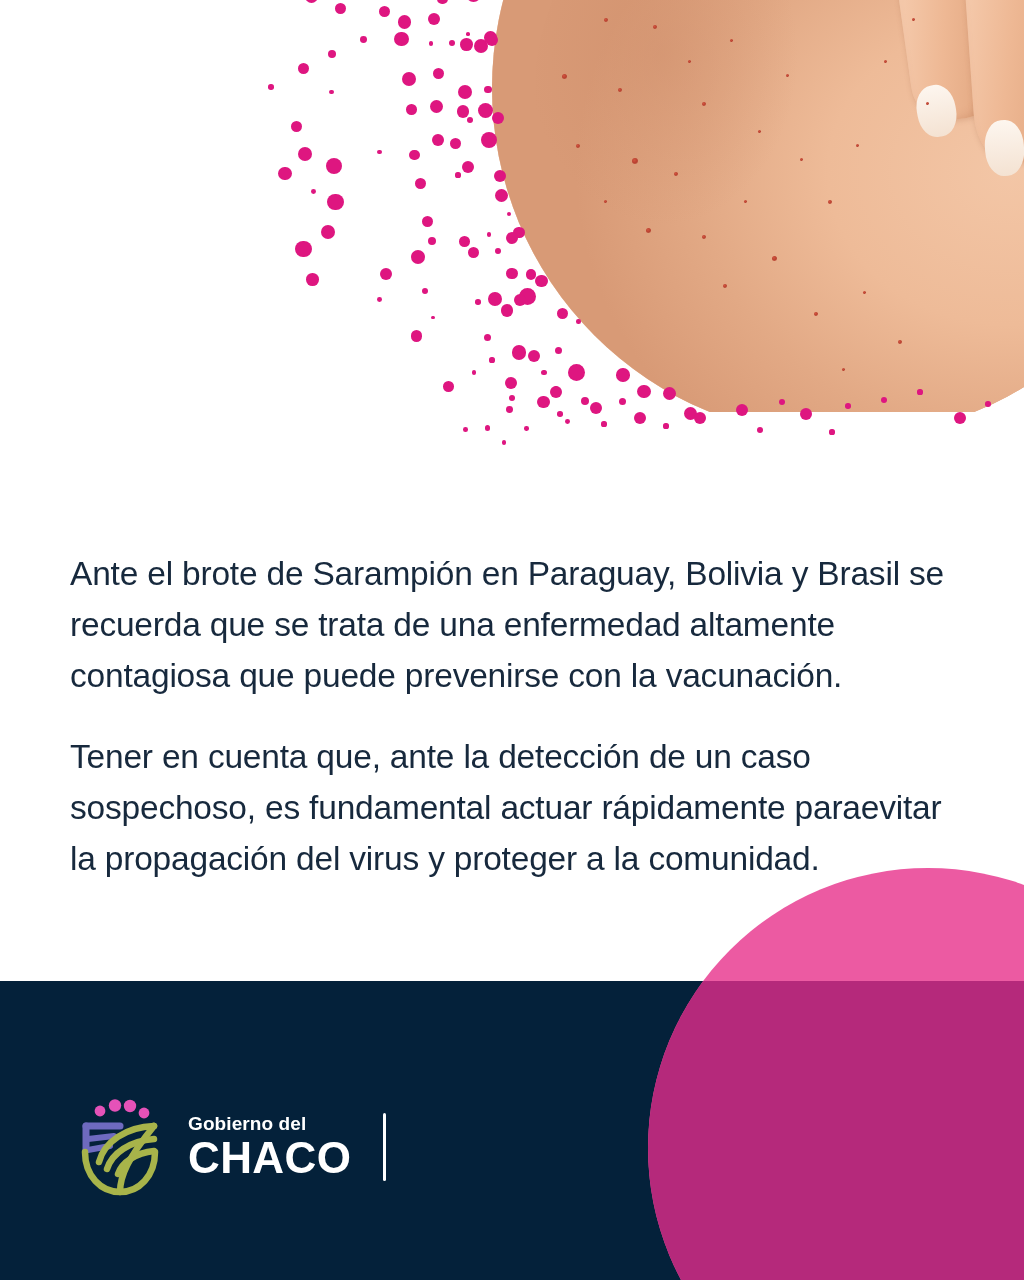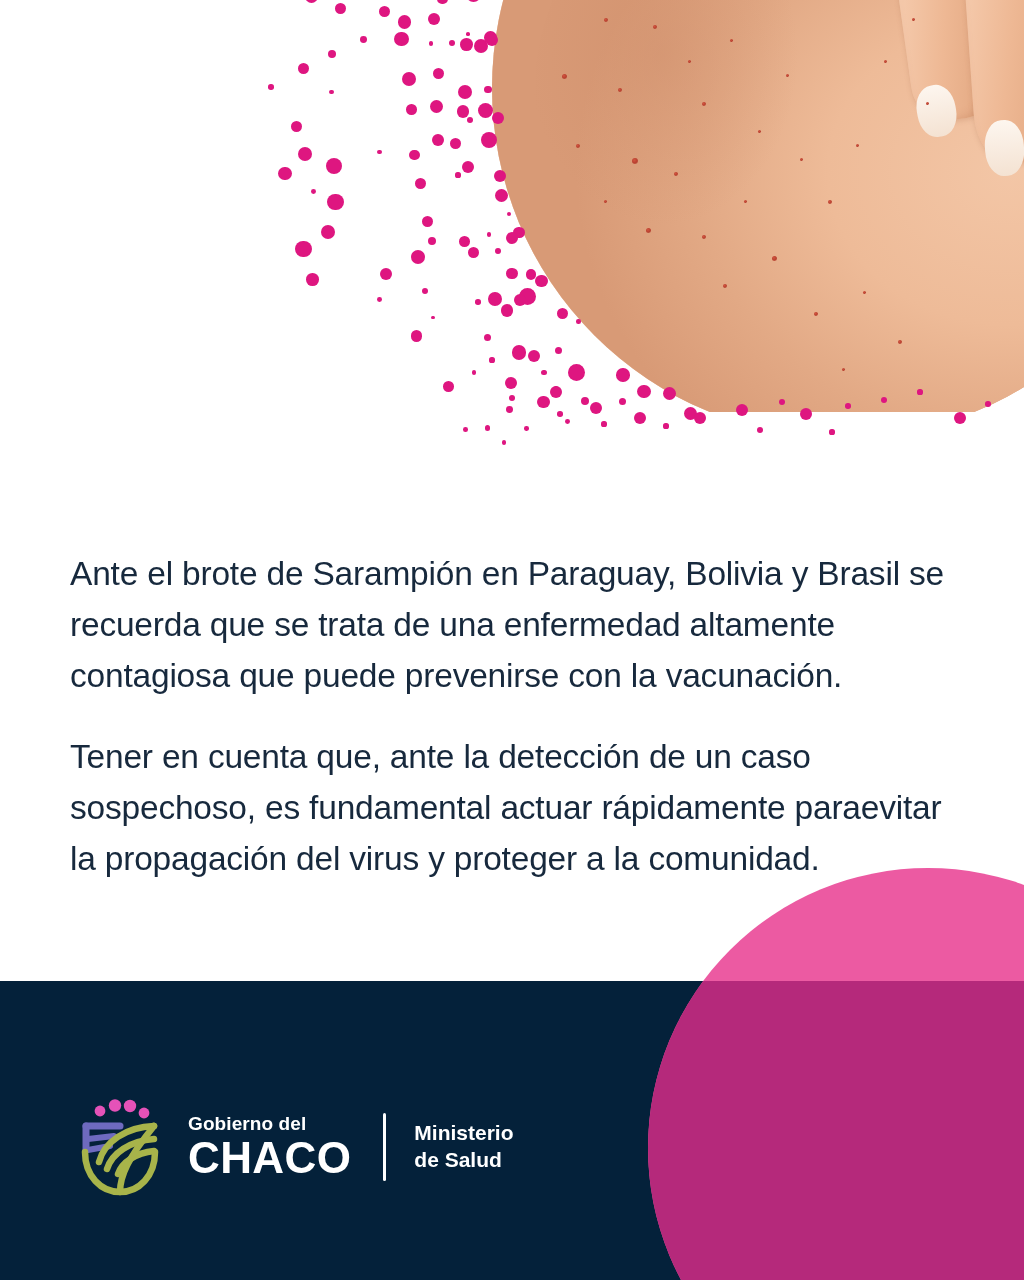--- a/index.html
+++ b/index.html
@@ -379,20 +379,16 @@
       </svg>
     </div>
 
     <div class="logo-text">
       <div class="gobierno">Gobierno del</div>
       <div class="chaco">CHACO</div>
     </div>
 
     <div class="divider"></div>
 
-    <div class="ministerio">
-      <div>Ministerio</div>
-      <div>de Salud</div>
-    </div>
 
   </div>
 
 </div>
 
 </body></html>

